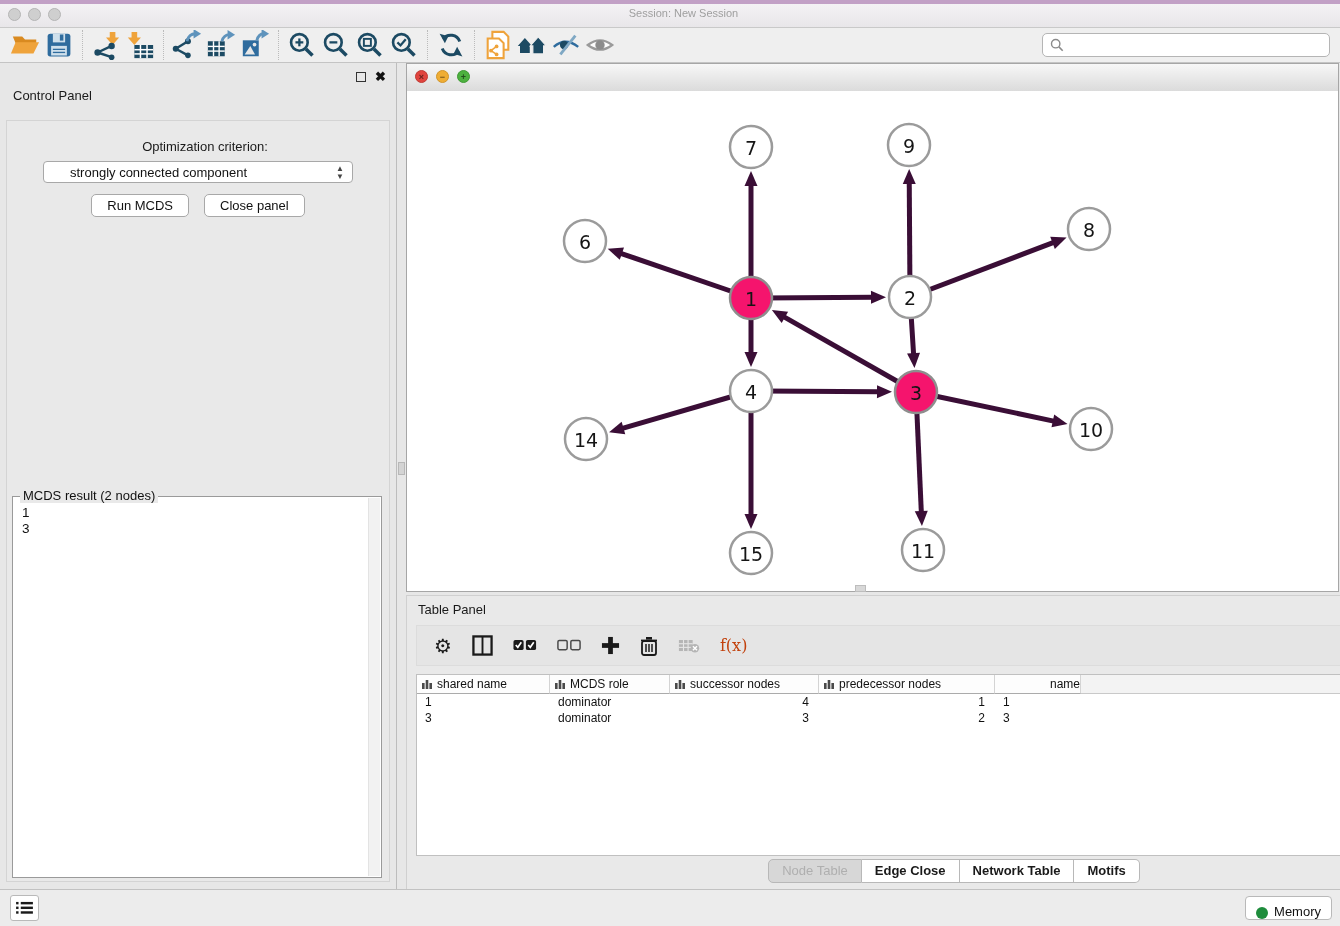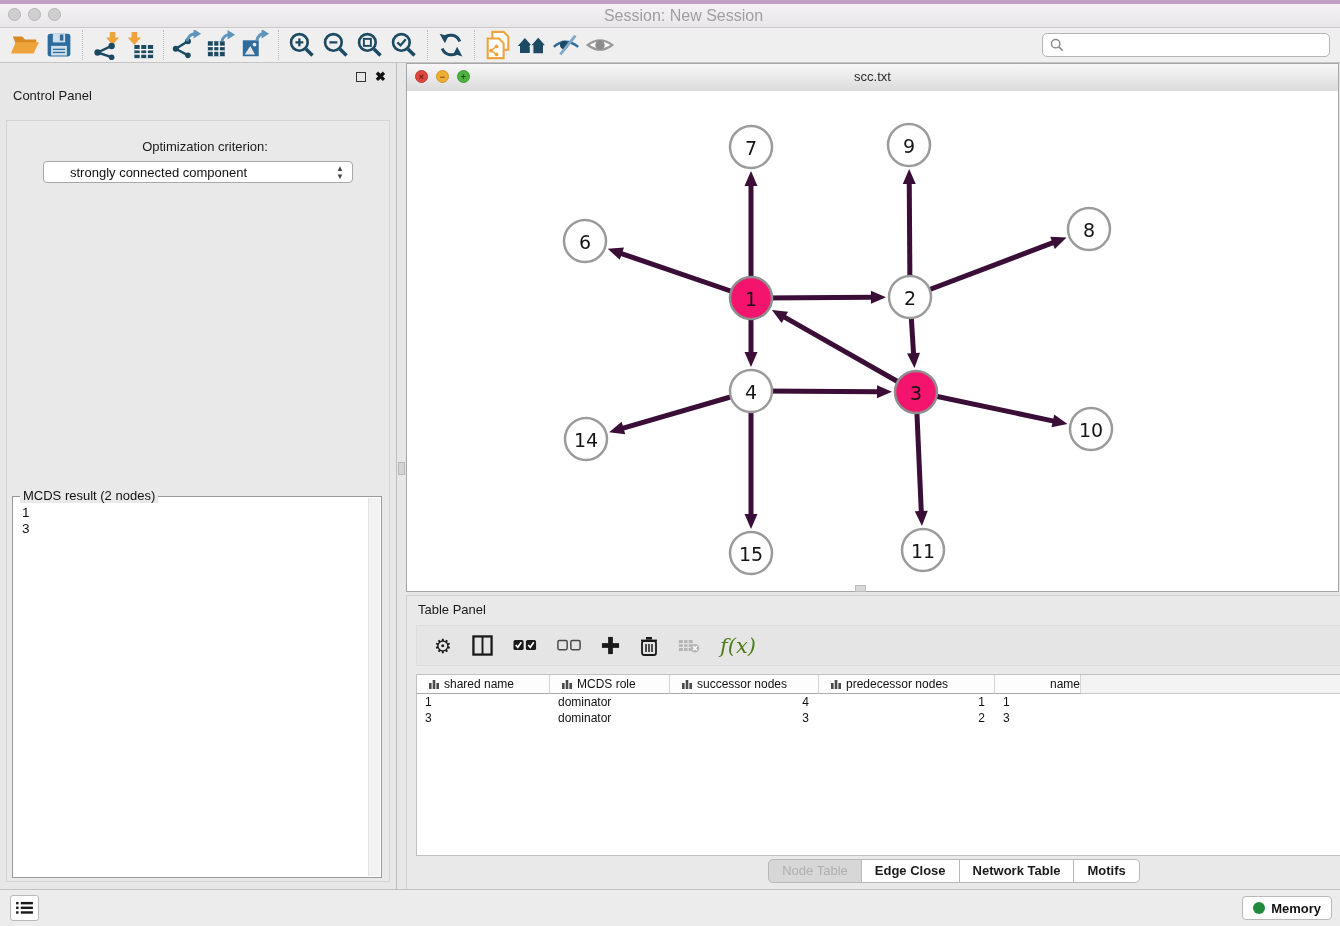--- a/index.html
+++ b/index.html
@@ -5,21 +5,21 @@
   html,body{margin:0;padding:0;}
   body{width:1340px;height:926px;position:relative;overflow:hidden;
        background:#E7E7E7;font-family:"Liberation Sans",sans-serif;
        -webkit-font-smoothing:antialiased;}
   
   .accent-strip{position:absolute;top:0;left:0;right:0;height:4px;background:#C2A0C6;}
   .titlebar{position:absolute;top:4px;left:0;right:0;height:23px;
             background:linear-gradient(#F4F2F5,#E8E6E9);border-bottom:1px solid #C9C9C9;}
   .traffic{position:absolute;left:8px;top:4px;display:flex;gap:7px;}
   .traffic .dot{width:13px;height:13px;border-radius:50%;background:#CFCFCF;border:1px solid #B5B5B5;box-sizing:border-box;}
-  .title-text{position:absolute;left:0;right:0;top:3px;text-align:center;font-size:16px;color:#9F9F9F;padding-left:27px;}
+  .title-text{position:absolute;left:0;right:0;top:3px;text-align:center;font-size:11px;color:#9F9F9F;padding-left:27px;}
   
   .main-toolbar{position:absolute;top:28px;left:0;right:0;height:35px;background:#EFEFEF;
                 border-bottom:1px solid #C4C4C4;display:flex;align-items:center;padding-left:8px;box-sizing:border-box;}
   .tb-btn{width:34px;height:32px;display:flex;align-items:center;justify-content:center;flex:0 0 auto;}
   .tb-sep{height:30px;border-left:1px dotted #BBB;margin:0 6px;flex:0 0 auto;}
   .search-wrap{position:absolute;right:10px;top:5px;width:288px;height:24px;background:#FFF;
                border:1px solid #B5B5B5;border-radius:5px;display:flex;align-items:center;box-sizing:border-box;}
   .search-wrap input{border:none;outline:none;flex:1;font-size:13px;font-family:"Liberation Sans",sans-serif;background:transparent;}
   .search-glyph{margin:0 4px 0 7px;display:flex;}
   
@@ -63,43 +63,43 @@
   .nw-canvas{position:absolute;top:27px;left:0;right:0;bottom:0;background:#FFF;}
   .nw-canvas svg{position:absolute;top:0;left:0;}
   .nw-bottom-handle{position:absolute;left:855px;top:585px;width:11px;height:7px;background:#D8D8D8;border:1px solid #BDBDBD;box-sizing:border-box;}
   
   .table-panel{position:absolute;left:406px;top:595px;width:1096px;height:295px;background:#E9E9E9;
                border:1px solid #D0D0D0;box-sizing:border-box;}
   .tp-toolbar{position:absolute;top:29px;left:9px;right:9px;height:41px;background:#E5E5E5;border:1px solid #DCDCDC;
               display:flex;align-items:center;gap:20px;padding-left:17px;box-sizing:border-box;}
   .tp-icon{display:flex;align-items:center;justify-content:center;}
   .gear-char{font-size:20px;color:#1A1A1A;font-family:"DejaVu Sans",sans-serif;line-height:20px;}
-  .fx-text{font-family:"DejaVu Serif",serif;font-style:italic;font-size:21px;color:#4d7c0f;}
+  .fx-text{font-family:"DejaVu Serif",serif;font-size:16px;color:#c2410c;}
   .tp-table{position:absolute;top:78px;left:9px;right:9px;height:180px;background:#FFF;border:1px solid #C0C0C0;overflow:hidden;}
   .thead{display:grid;grid-template-columns:133px 120px 149px 176px 86px 1fr;height:19px;}
   .th{display:flex;align-items:center;font-size:12px;color:#111;background:#FDFDFD;border-right:1px solid #D4D4D4;
-      border-bottom:1px solid #ABABAB;padding-left:12px;gap:5px;box-sizing:border-box;}
+      border-bottom:1px solid #ABABAB;padding-left:5px;gap:5px;box-sizing:border-box;}
   .th.c4{justify-content:flex-end;padding-left:0;}
   .th-spacer{background:#F3F3F3;border-bottom:1px solid #C9C9C9;}
   .sorticon{width:10px;height:10px;flex:0 0 auto;}
   .trow-wrap{position:absolute;top:19px;left:0;right:0;bottom:0;background:#FFF;}
   .tr{display:grid;grid-template-columns:133px 120px 149px 176px 86px 1fr;height:16px;}
   .td{font-size:12px;color:#111;box-sizing:border-box;padding-top:1px;}
   .a-left{padding-left:8px;text-align:left;}
   .a-right{padding-right:10px;text-align:right;}
   .tp-tabs{position:absolute;bottom:6px;left:0;right:0;display:flex;justify-content:center;}
   .tp-tab{font-size:13px;font-weight:bold;padding:3px 13px 4px;background:#FFF;border:1px solid #B8B8B8;border-left:none;color:#1A1A1A;}
   .tp-tab.active{background:#D7D7D7;color:#AFAFAF;border-left:1px solid #B8B8B8;border-radius:5px 0 0 5px;font-weight:normal;}
   .tp-tab:last-child{border-radius:0 5px 5px 0;}
   
   .status-bar{position:absolute;left:0;right:0;bottom:0;height:36px;background:#ECECEC;border-top:1px solid #C2C2C2;}
   .list-btn{position:absolute;left:10px;top:5px;width:29px;height:26px;background:#FFF;border:1px solid #B9B9B9;
             border-radius:3px;display:flex;align-items:center;justify-content:center;box-sizing:border-box;}
   .memory-btn{position:absolute;right:8px;top:6px;height:24px;background:#FFF;border:1px solid #B9B9B9;border-radius:4px;
-              display:flex;align-items:center;gap:6px;padding:0 10px;box-sizing:border-box;font-weight:bold;}
+              display:flex;align-items:flex-end;gap:6px;padding:0 10px;box-sizing:border-box;}
   .memory-dot{width:12px;height:12px;border-radius:50%;background:#1E8C3C;}
   .memory-label{font-size:13px;color:#111;}
 </style>
 </head>
 <body>
 
 <div class="accent-strip"></div>
 <div class="titlebar">
   <div class="traffic">
     <span class="dot"></span>
@@ -270,40 +270,43 @@
   </div>
   <div class="cp-content">
     <div class="opt-label">Optimization criterion:</div>
     <div class="dropdown">
       <span class="dd-text">strongly connected component</span>
       <span class="dd-stepper">
           <span>▲</span>
           <span>▼</span>
         </span>
     </div>
+    <div class="btn-row">
+      <button class="push-btn">Run MCDS</button>
+      <button class="push-btn">Close panel</button>
+    </div>
     <div class="result-box">
       <div class="result-legend">MCDS result (2 nodes)</div>
       <div class="result-list" id="mcds-result-list">
           <div class="result-line">1</div>
           <div class="result-line">3</div>
         </div>
       <div class="result-scroll"></div>
     </div>
   </div>
 </div>
 <div class="cp-divider-handle"></div>
 
 <div class="network-window">
   <div class="nw-titlebar">
     <div class="nw-lights">
       <span class="nw-light nw-red">×</span>
       <span class="nw-light nw-yellow">−</span>
       <span class="nw-light nw-green">+</span>
     </div>
-    <div class="nw-title">scc.txt</div>
   </div>
   <div class="nw-canvas">
     <svg id="graph-svg" width="931" height="500" viewBox="0 0 931 500">
         <line x1="344" y1="207" x2="344" y2="93" stroke="#3A0E36" stroke-width="5"></line>
         <polygon points="344,80 350.5,95 337.5,95" fill="#3A0E36"></polygon>
         <line x1="344" y1="207" x2="212.9944526872018" y2="162.01616748897894" stroke="#3A0E36" stroke-width="5"></line>
         <polygon points="200.6991044457525,157.79427080366202 216.99699306700631,156.51801593522612 212.77509638168937,168.8133641766754" fill="#3A0E36"></polygon>
         <line x1="344" y1="207" x2="466.00073175314213" y2="206.2326998002947" stroke="#3A0E36" stroke-width="5"></line>
         <polygon points="479.0004746506868,206.15094041100198 464.04165100201243,212.74514961665054 463.9598916127197,199.7454067191059" fill="#3A0E36"></polygon>
         <line x1="344" y1="207" x2="344" y2="263" stroke="#3A0E36" stroke-width="5"></line>

